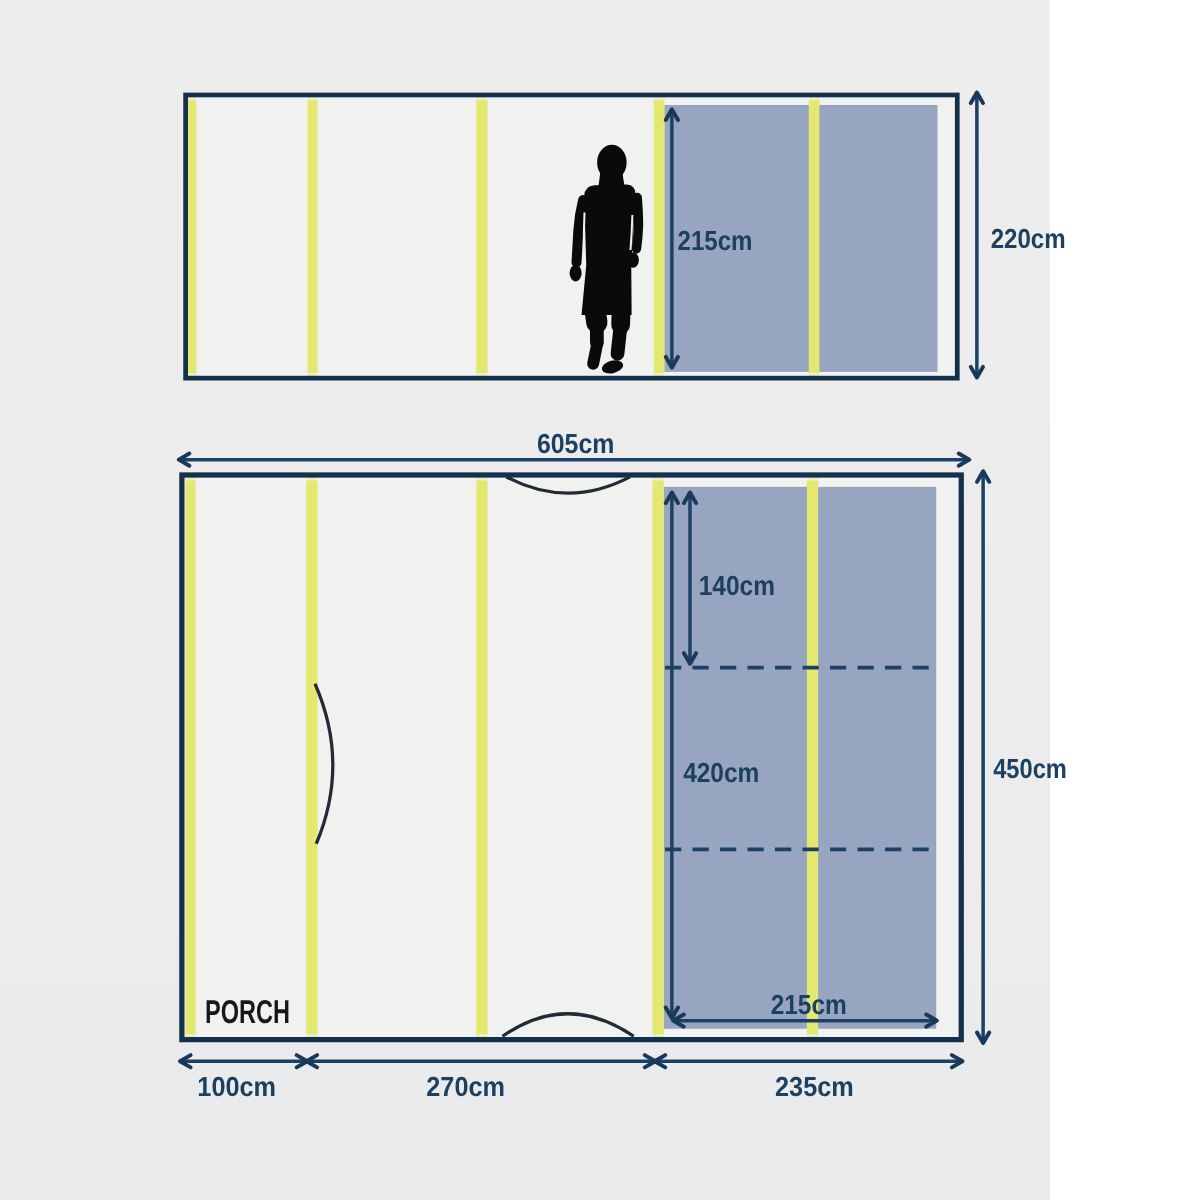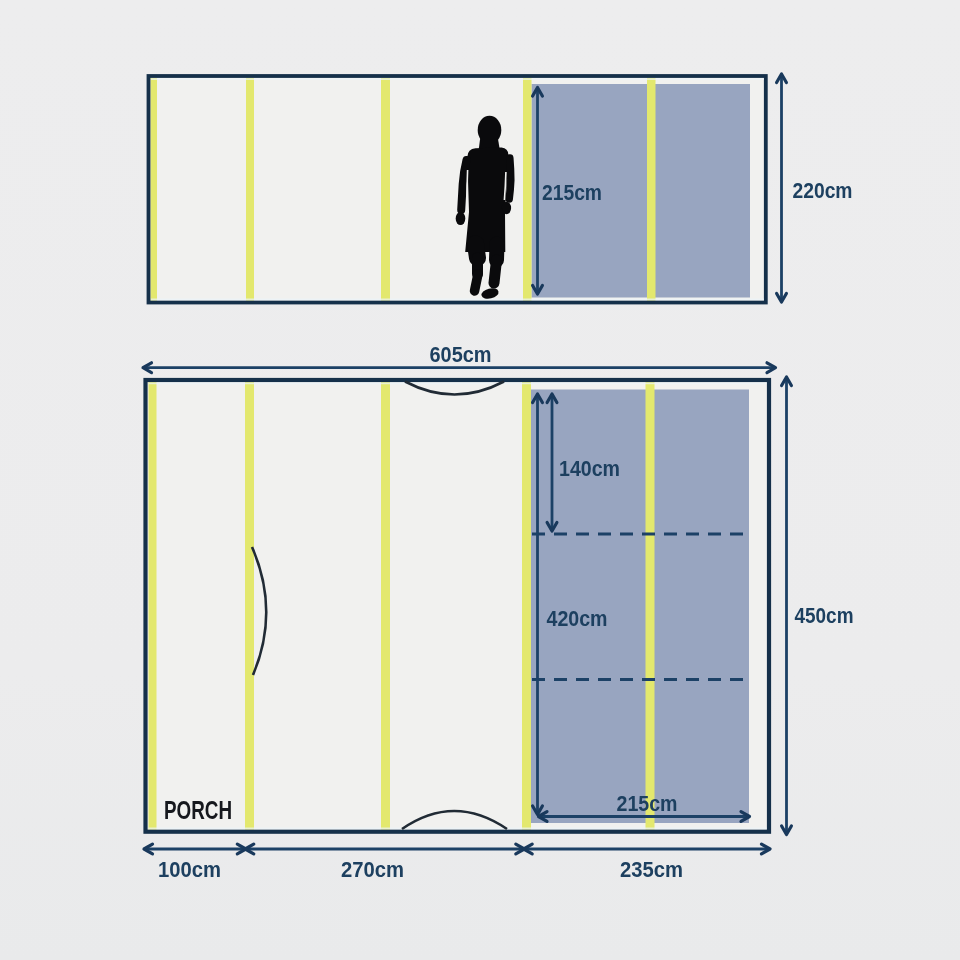--- a/index.html
+++ b/index.html
@@ -1,18 +1,18 @@
 <!DOCTYPE html>
 <html><head>
 <meta charset="utf-8">
 <style>
   html,body{margin:0;padding:0;}
   body{width:960px;height:960px;overflow:hidden;
        font-family:"Liberation Sans",sans-serif;}
-  .bg{width:960px;height:960px;
+  .bg{width:840px;height:960px;
       background:linear-gradient(180deg,#ededee 0%,#ececed 70%,#e9eaeb 100%);}
   svg{display:block;}
   text{font-family:"Liberation Sans",sans-serif;fill:#1d4060;font-size:22px;font-weight:bold;}
 </style>
 </head>
 <body>
 
 <div class="bg">
 <svg width="960" height="960" viewBox="0 0 960 960">
   <defs>

